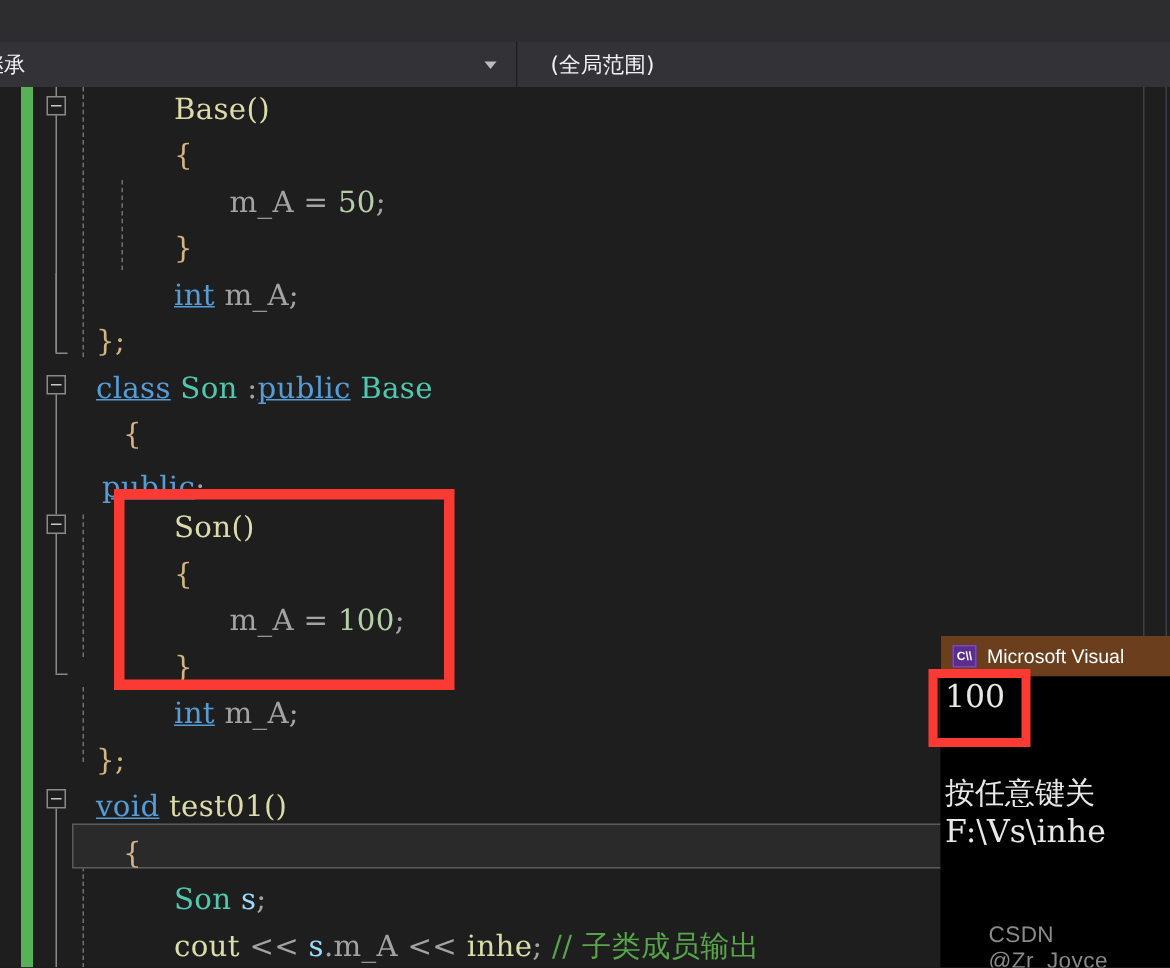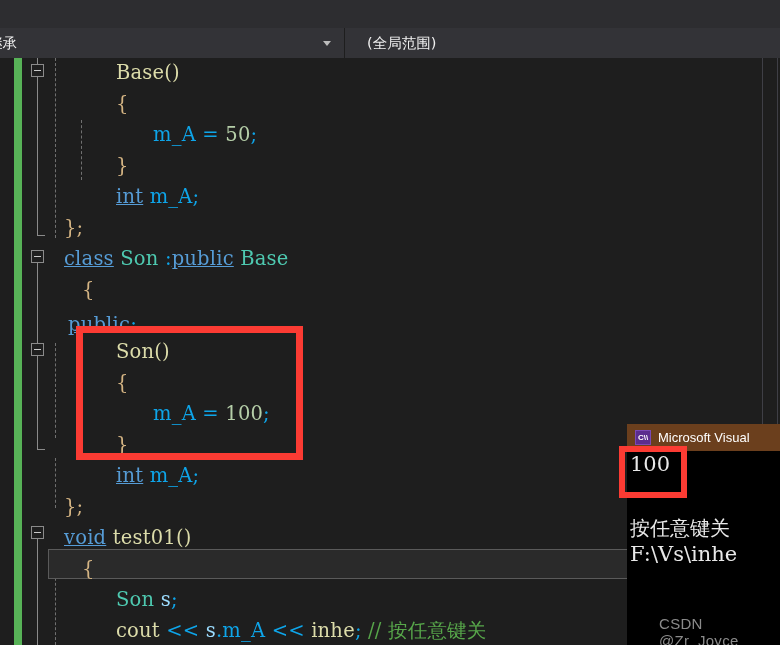--- a/index.html
+++ b/index.html
@@ -118,21 +118,21 @@
     letter-spacing: 0.2px;
   }
 
   
   .kw   { color: #569cd6; text-decoration: underline; }   
   .type { color: #4ec9b0; }   
   .fn   { color: #dcdcaa; }   
   .var  { color: #9cdcfe; }   
   .num  { color: #b5cea8; }   
   .cmt  { color: #57a64a; }   
-  .pun  { color: #0ea5e9; }
+  .pun  { color: #a3a3a3; }
   .brace{ color: #d4b483; }   
 
   
   .fold-box {
     position: absolute;
     width: 13px; height: 13px;
     border: 1px solid #8a8a8a;
     background: #1e1e1e;
   }
   .fold-box::before {
@@ -345,21 +345,21 @@
         <div class="row" style="top: 465px;">
           <span class="ln-text" style="left: 44px;"><span class="kw">void</span><span class="pun"> </span><span class="fn">test01</span><span class="fn">()</span></span>
         </div>
         <div class="row" style="top: 496px;">
           <span class="ln-text" style="left: 62px;"><span class="brace">{</span></span>
         </div>
         <div class="row" style="top: 527px;">
           <span class="ln-text" style="left: 96px;"><span class="type">Son</span><span class="pun"> </span><span class="var">s</span><span class="pun">;</span></span>
         </div>
         <div class="row" style="top: 558px;">
-          <span class="ln-text" style="left: 96px;"><span class="fn">cout</span><span class="pun"> &lt;&lt; </span><span class="var">s</span><span class="pun">.</span><span class="pun">m_A</span><span class="pun"> &lt;&lt; </span><span class="fn">inhe</span><span class="pun">; </span><span class="cmt">// 按任意键关</span></span>
+          <span class="ln-text" style="left: 96px;"><span class="fn">cout</span><span class="pun"> &lt;&lt; </span><span class="var">s</span><span class="pun">.</span><span class="pun">m_A</span><span class="pun"> &lt;&lt; </span><span class="fn">inhe</span><span class="pun">; </span><span class="cmt">// 子类成员输出</span></span>
         </div>
       </div>
 
     <div class="edge-line" style="left:762px; top:0px; height:587px;"></div>
     <div class="edge-line" style="left:777px; top:0px; height:587px;"></div>
 
   </div>
 
   <div class="red-box" style="left:76px; top:326px; width:227px; height:134px;"></div>
 

